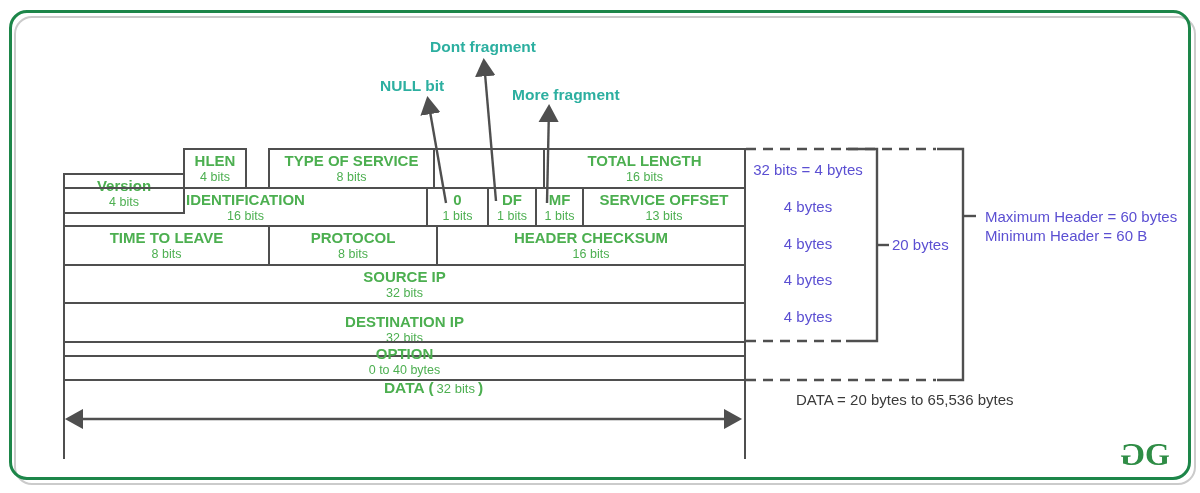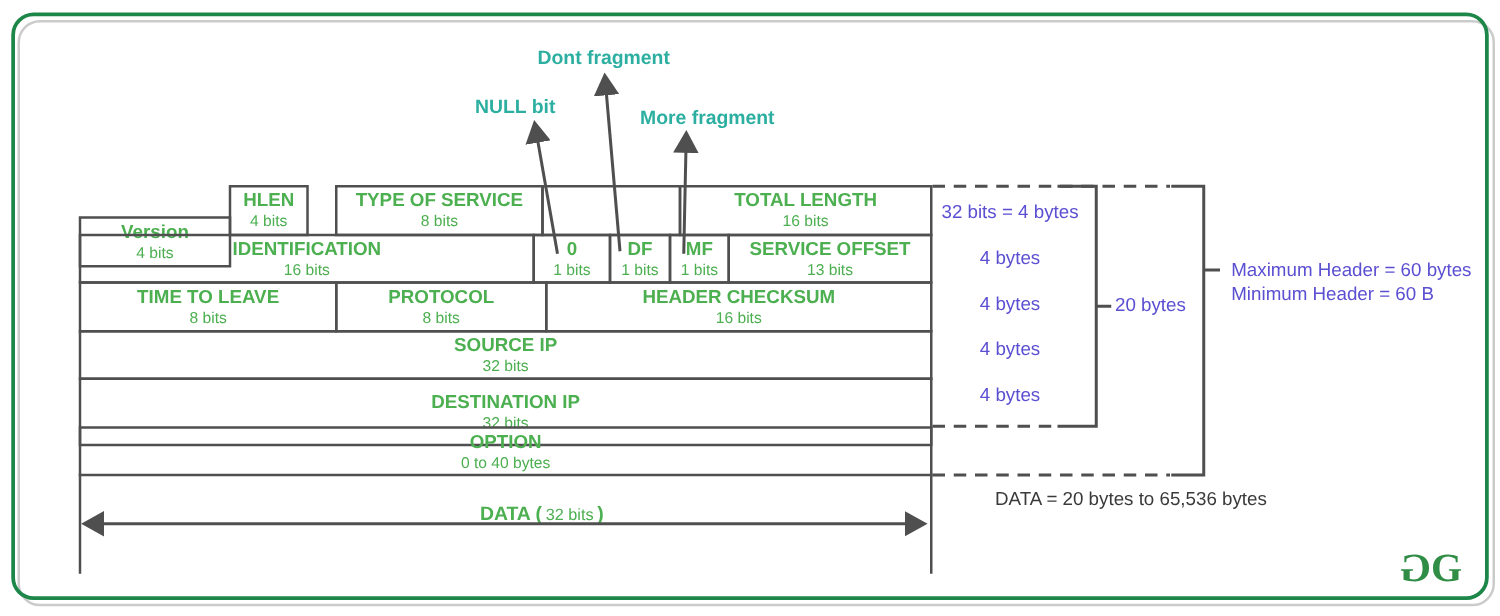--- a/index.html
+++ b/index.html
@@ -14,21 +14,21 @@
 
   
   #field-table .cell{position:absolute;box-sizing:border-box;
     border:2px solid var(--line-gray,#4f4f4f);
     display:flex;flex-direction:column;align-items:center;justify-content:center;
     text-align:center;color:var(--field-green,#4caf50);}
   #field-table .cell .lab{font-weight:bold;font-size:15px;line-height:18px;white-space:nowrap;}
   #field-table .cell .sub{font-size:12.5px;line-height:15px;white-space:nowrap;}
   #field-table .cell-open{border-top:none;border-bottom:none;
     flex-direction:row;align-items:baseline;justify-content:center;
-    padding-left:58px;padding-top:24px;justify-content:center;align-content:flex-start;}
+    padding-left:58px;padding-top:0;justify-content:center;align-content:flex-start;}
   #field-table .cell-open .lab{font-size:15.5px;}
   #field-table .cell-open .sub{font-size:13px;margin:0 3px;}
   #field-table .cell-open{justify-content:center;align-items:flex-start;}
   #field-table .cell-open .inner{display:flex;align-items:baseline;}
 
   svg.overlay{position:absolute;left:0;top:0;pointer-events:none;}
 
   .lbl{position:absolute;white-space:nowrap;}
   .teal{color:var(--teal,#2cafa0);font-weight:bold;font-size:15.5px;}
   .purple{color:var(--purple,#5b4fd2);font-size:15px;}

